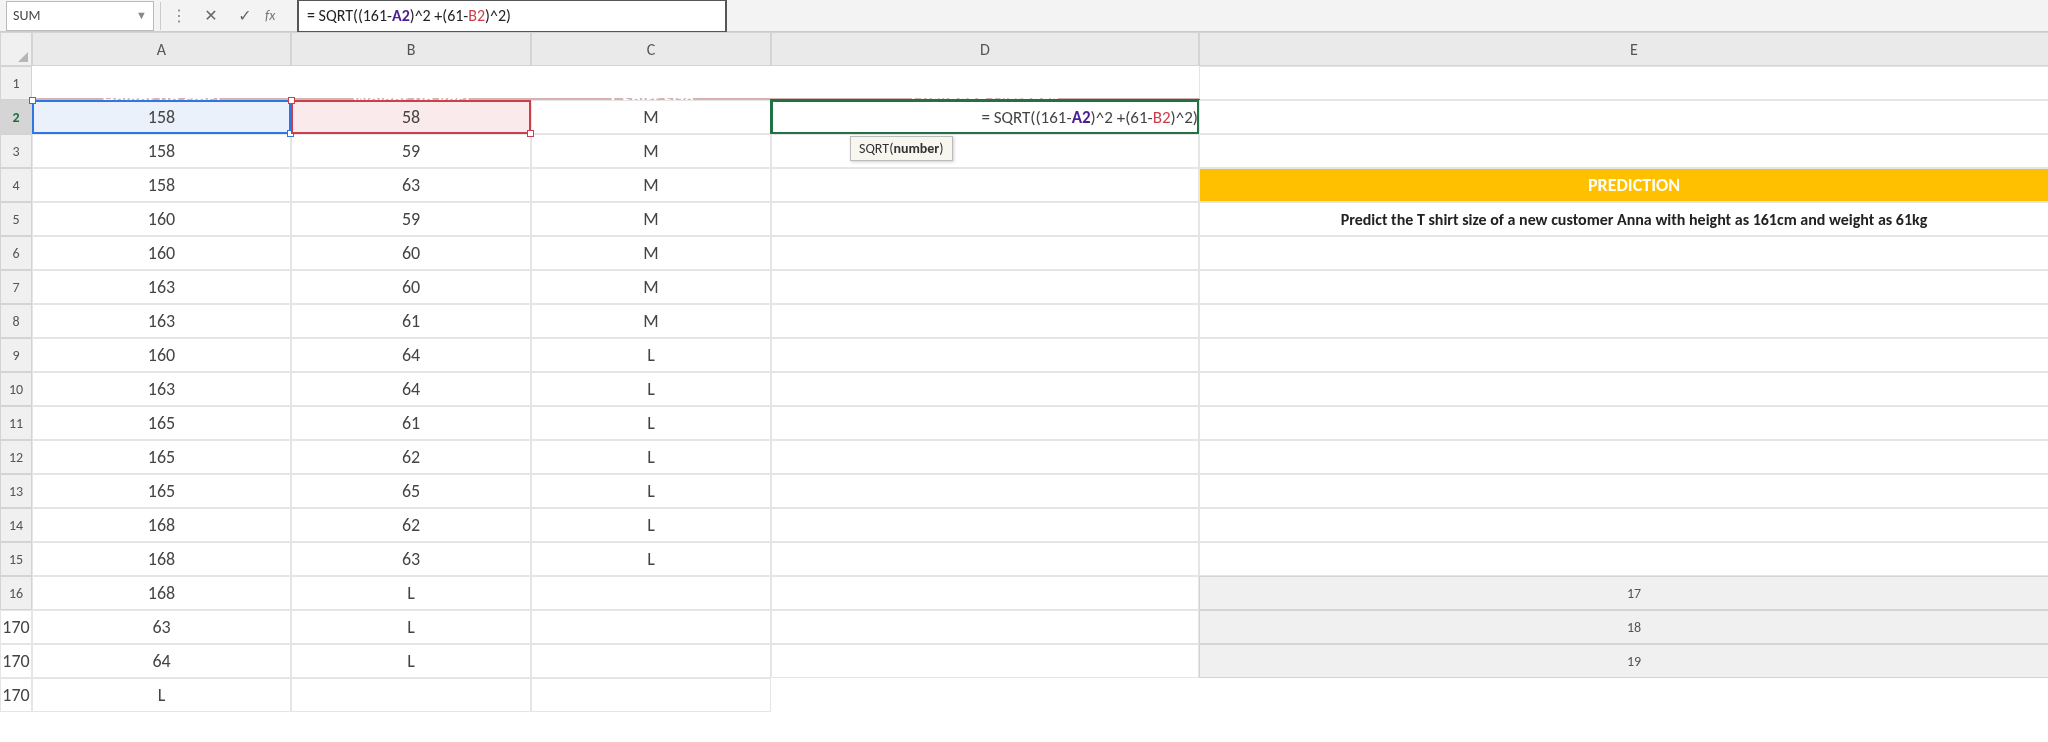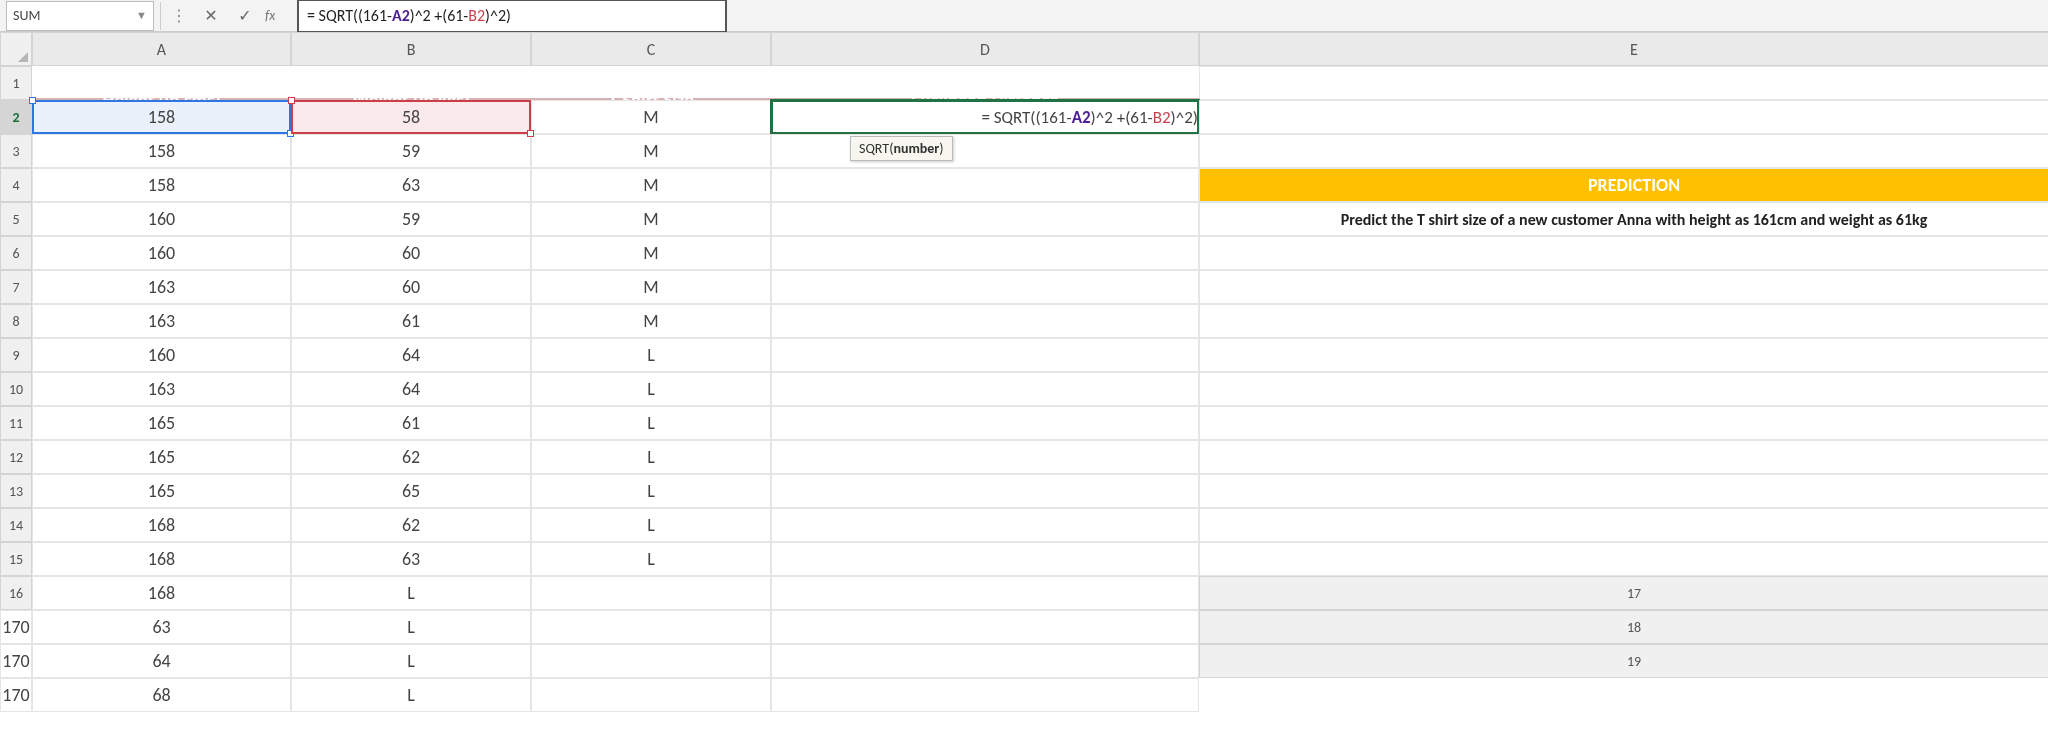--- a/index.html
+++ b/index.html
@@ -267,19 +267,18 @@
 
   <div class="rowhdr">18</div>
   <div class="cell">170</div>
   <div class="cell">64</div>
   <div class="cell">L</div>
   <div class="cell"></div>
   <div class="cell"></div>
 
   <div class="rowhdr">19</div>
   <div class="cell">170</div>
-  <div class="cell">68</div>
   <div class="cell">L</div>
   <div class="cell"></div>
   <div class="cell"></div>
 
   <div class="tip" style="left:810px; top:104px;margin-left:40px;"><span>SQRT</span>(<b>number</b>)</div>
 </div>
 
 </body></html>

